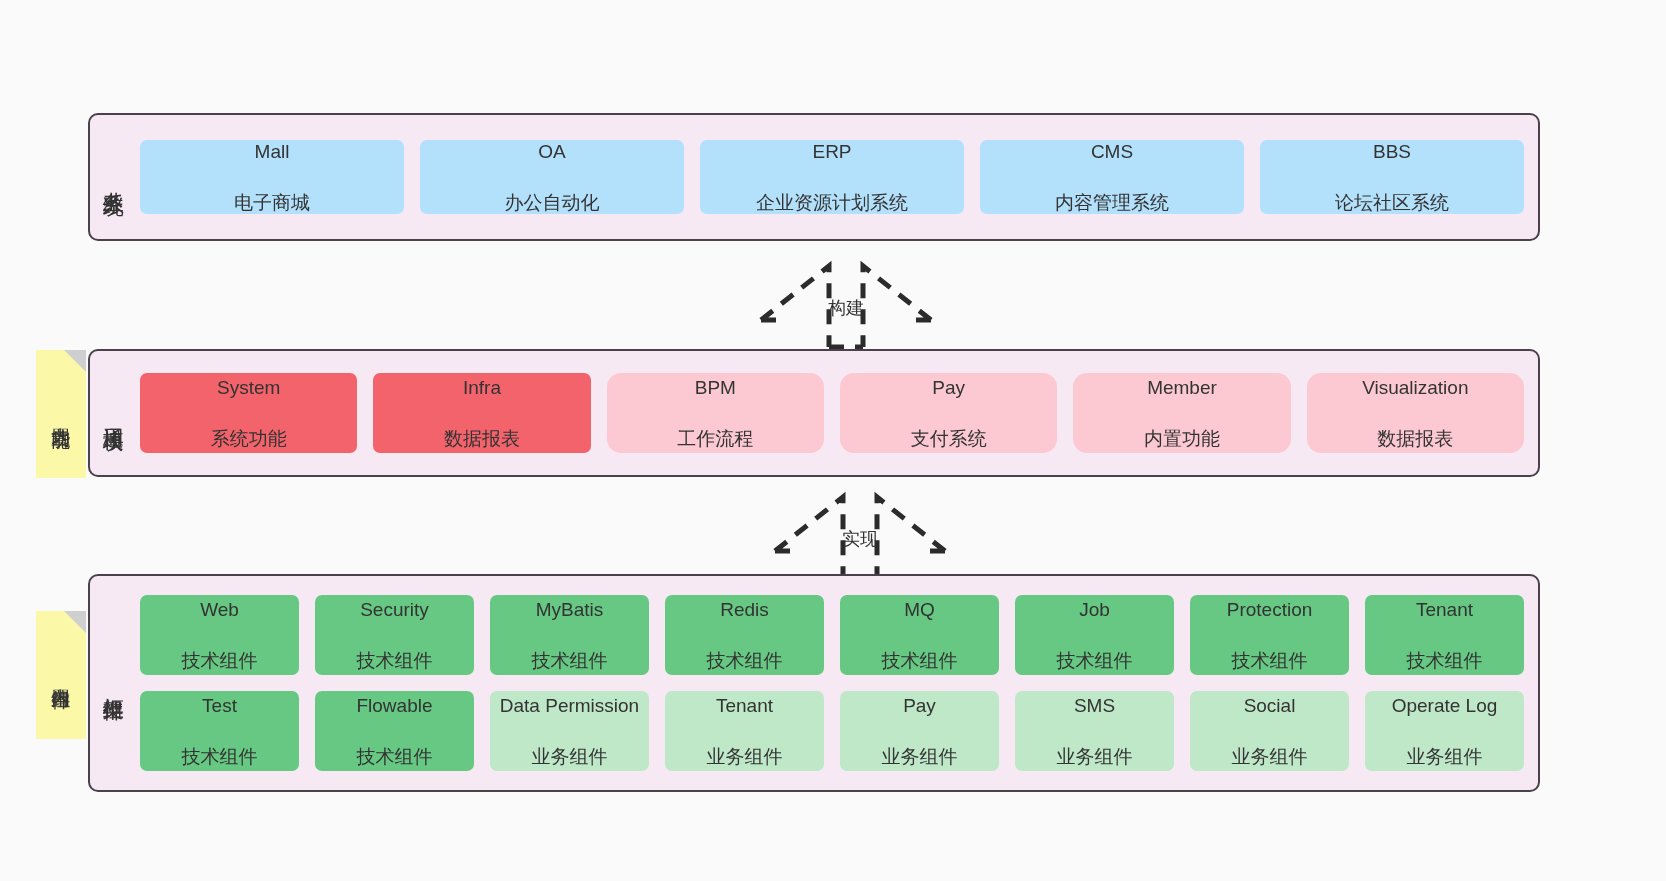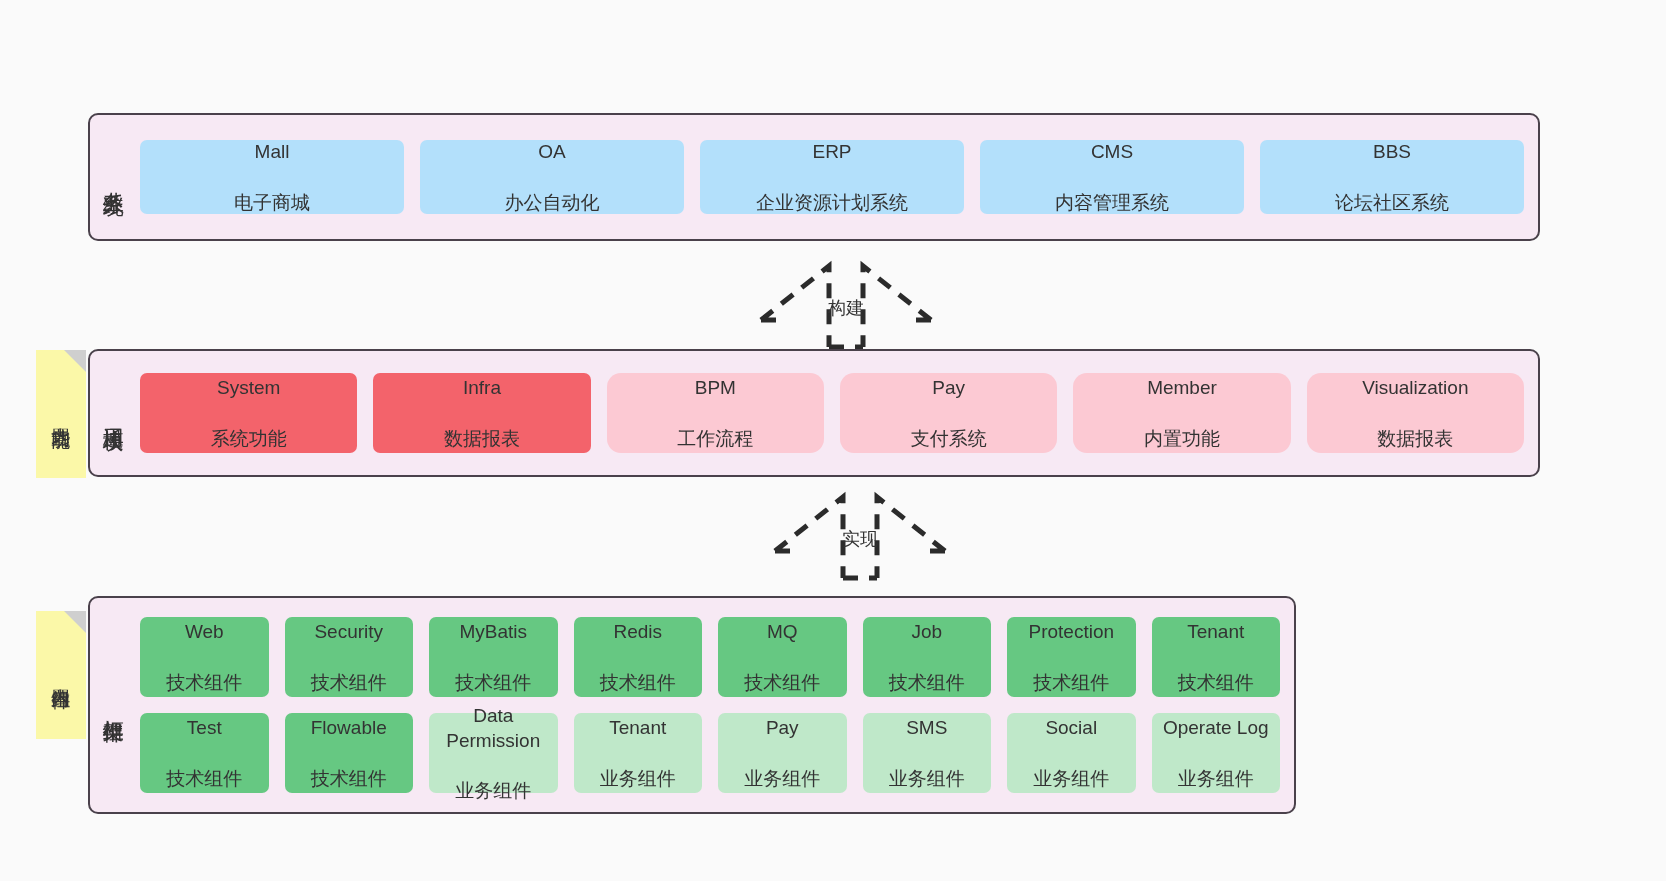--- a/index.html
+++ b/index.html
@@ -81,21 +81,21 @@
 
   .tile.blue        { background: #b3e0fb; }
   .tile.red         { background: #f3636b; }
   .tile.pink        { background: #fcc9d3; border-radius: 14px; }
   .tile.green       { background: #66c882; }
   .tile.lightgreen  { background: #bfe8c9; }
 
   
   #layer-business { left: 88px;  top: 113px; width: 1452px; height: 128px; }
   #layer-common   { left: 88px;  top: 349px; width: 1452px; height: 128px; }
-  #layer-frame    { left: 88px;  top: 596px; width: 1208px; height: 218px; }
+  #layer-frame    { left: 88px;  top: 574px; width: 1452px; height: 218px; }
 
   #layer-business .tile-row { height: 74px; }
   #layer-common   .tile-row { height: 80px; }
   #layer-frame    .tile-row { height: 80px; }
 
   
   .note {
     position: absolute;
     width: 50px;
     background: #fbf8a8;

